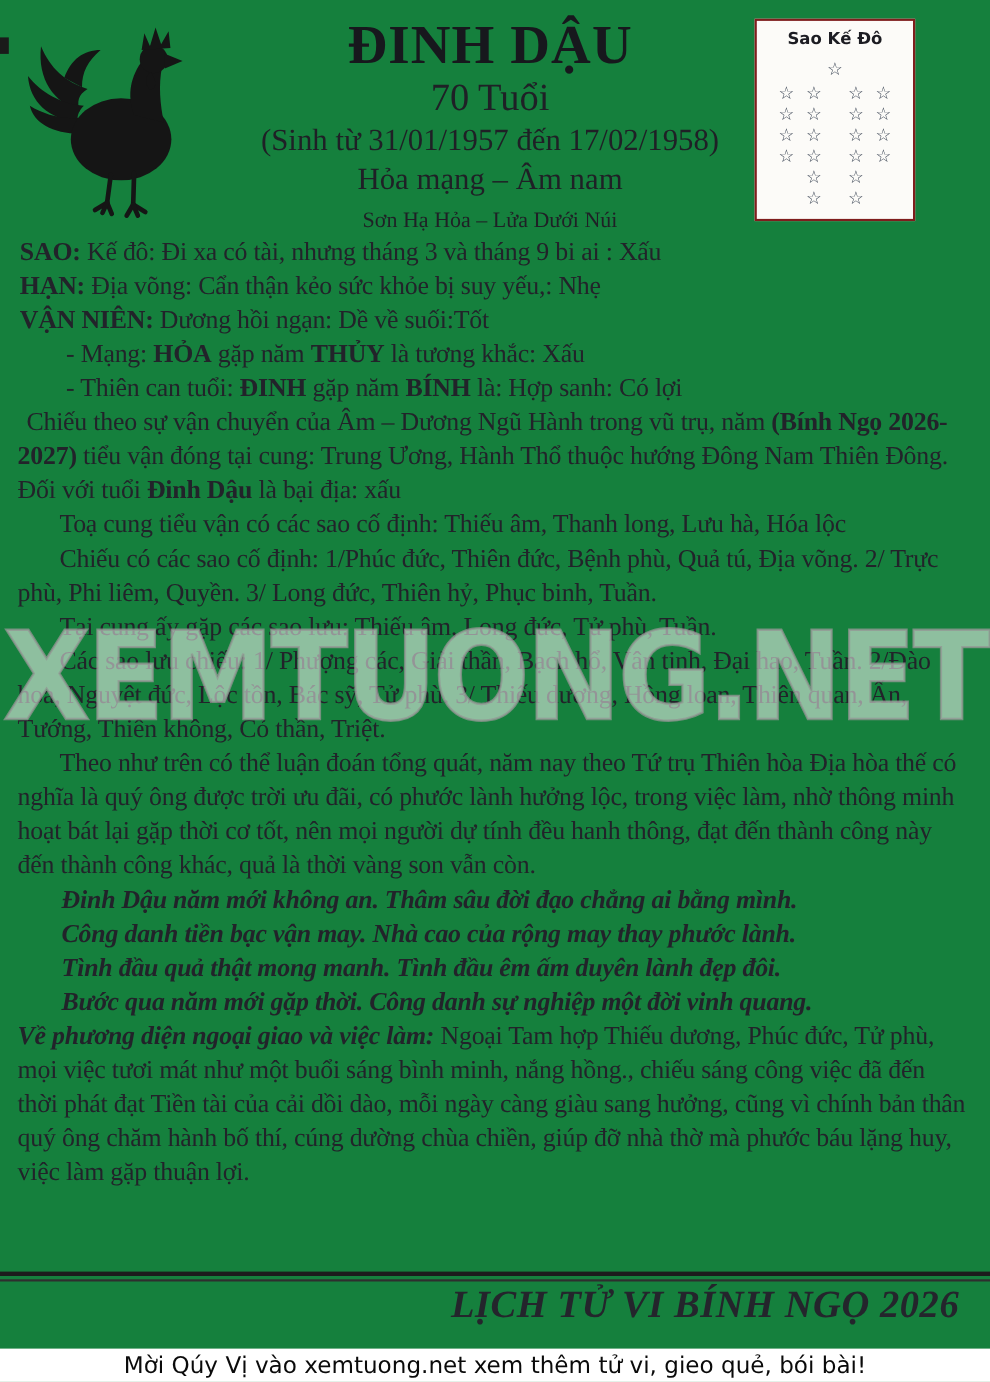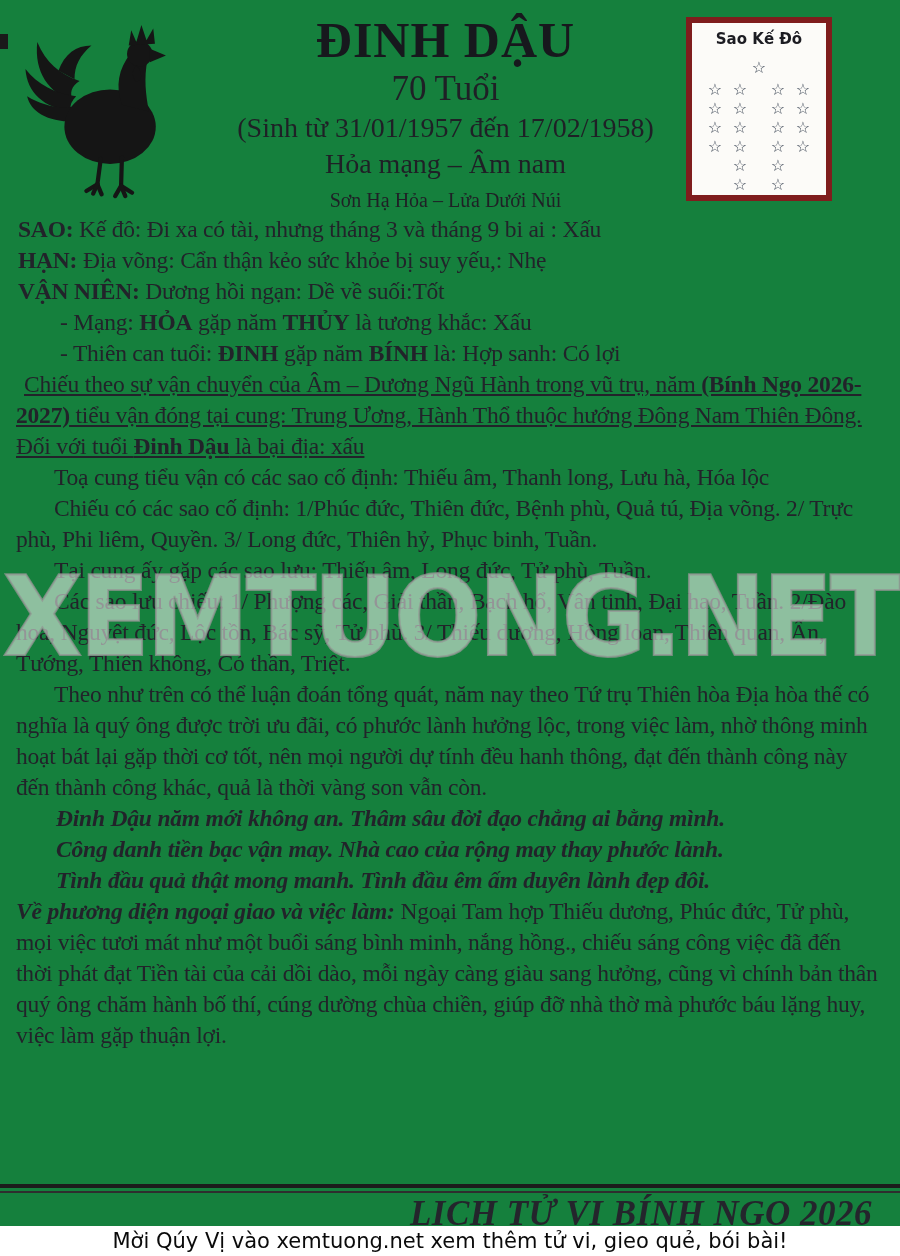--- a/index.html
+++ b/index.html
@@ -12,47 +12,47 @@
   .rooster-wrap{width:205px;flex:0 0 205px;padding:20px 0 0 10px;box-sizing:border-box;}
   .head-center{flex:1;text-align:center;padding-top:12px;}
   .star-box-wrap{flex:0 0 214px;box-sizing:border-box;padding:17px 68px 0 0;}
 
   .title{font-size:50px;font-weight:700;line-height:56px;letter-spacing:1px;color:#17181d;}
   .age{font-size:35px;line-height:42px;}
   .birth{font-size:28px;line-height:36px;}
   .menh{font-size:28px;line-height:36px;}
   .napam{font-size:20px;line-height:36px;}
 
-  .star-box{width:146px;height:184px;border:6px solid #7f1d1d;box-sizing:border-box;background:#fcfbf8;padding-top:7px;}
+  .star-box{width:146px;height:184px;border:2px solid #7f1d1d;box-sizing:border-box;background:#fcfbf8;padding-top:7px;}
   .star-box-title{font-family:"DejaVu Sans","Liberation Sans",sans-serif;font-weight:700;font-size:15px;text-align:center;color:#1c1c22;margin-bottom:10px;}
   .star-grid{display:flex;flex-direction:column;align-items:center;}
   .star-row{display:flex;justify-content:center;height:19px;line-height:19px;}
   .star-row.single{margin-bottom:3px;}
   .star-cell{display:inline-block;width:25px;text-align:center;font-size:16px;color:#3d4756;}
   .star-row.full .star-cell:nth-child(2),.star-row.middle .star-cell:nth-child(2){margin-right:13px;}
 
   
   .body-text{padding:2px 22px 0 16px;font-size:23.5px;line-height:31px;letter-spacing:-0.2px;color:#22232a;}
   p.para{margin:0;}
   .b{font-weight:700;}
   .i{font-style:italic;}
   .hang{padding-left:2px;}
   .dash{padding-left:44px;}
-  .smallindent{text-indent:8px;text-decoration:underline;}
+  .smallindent{text-indent:8px;}
   .indent{text-indent:38px;font-family:Liberation Serif, serif;}
   .verse{padding-left:40px;font-weight:700;font-style:italic;}
   .flush{}
 
   
   .watermark{position:absolute;left:0;top:556px;width:900px;text-align:center;z-index:6;pointer-events:none;
     font-family:"DejaVu Sans","Liberation Sans",sans-serif;font-weight:900;font-size:103px;letter-spacing:-3px;
     color:rgba(243,243,240,0.55);-webkit-text-stroke:2px rgba(148,150,148,0.75);transform:scaleY(1.08);}
 
   
-  .footer{position:absolute;left:0;top:1184px;width:900px;}
+  .footer{position:absolute;left:0;top:1156px;width:900px;}
   .rule-thick{height:4px;background:#1c1c1c;}
   .rule-thin{height:2px;background:#2e2e2e;margin-top:3px;}
   .cal-title{font-size:35px;font-weight:700;font-style:italic;text-align:right;padding-right:28px;line-height:42px;color:#24252c;letter-spacing:0.5px;}
 
   .banner{height:30px;background:#fff;display:flex;align-items:center;justify-content:center;
     font-family:"DejaVu Sans","Liberation Sans",sans-serif;font-size:21px;color:#0a0a0a;}
 
   .smudge{position:absolute;background:#1a1a1a;}
   .smudge.a{left:0;top:34px;width:8px;height:15px;}
 </style>
@@ -155,20 +155,21 @@
         <p class="para dash"><span>- Thiên can tuổi: </span><span class="b">ĐINH</span><span> gặp năm </span><span class="b">BÍNH</span><span> là: Hợp sanh: Có lợi</span></p>
         <p class="para smallindent"><span>Chiếu theo sự vận chuyển của Âm – Dương Ngũ Hành trong vũ trụ, năm </span><span class="b">(Bính Ngọ 2026-2027)</span><span> tiểu vận đóng tại cung: Trung Ương, Hành Thổ thuộc hướng Đông Nam Thiên Đông. Đối với tuổi </span><span class="b">Đinh Dậu</span><span> là bại địa: xấu</span></p>
         <p class="para indent"><span>Toạ cung tiểu vận có các sao cố định: Thiếu âm, Thanh long, Lưu hà, Hóa lộc</span></p>
         <p class="para indent"><span>Chiếu có các sao cố định: 1/Phúc đức, Thiên đức, Bệnh phù, Quả tú, Địa võng. 2/ Trực phù, Phi liêm, Quyền. 3/ Long đức, Thiên hỷ, Phục binh, Tuần.</span></p>
         <p class="para indent"><span>Tại cung ấy gặp các sao lưu: Thiếu âm, Long đức, Tử phù, Tuần.</span></p>
         <p class="para indent"><span>Các sao lưu chiếu: 1/ Phượng các, Giải thần, Bạch hổ, Vân tinh, Đại hao, Tuần. 2/Đào hoa, Nguyệt đức, Lộc tồn, Bác sỹ, Tử phù. 3/ Thiếu dương, Hồng loan, Thiên quan, Ấn, Tướng, Thiên không, Cỏ thần, Triệt.</span></p>
         <p class="para indent"><span>Theo như trên có thể luận đoán tổng quát, năm nay theo Tứ trụ Thiên hòa Địa hòa thế có nghĩa là quý ông được trời ưu đãi, có phước lành hưởng lộc, trong việc làm, nhờ thông minh hoạt bát lại gặp thời cơ tốt, nên mọi người dự tính đều hanh thông, đạt đến thành công này đến thành công khác, quả là thời vàng son vẫn còn.</span></p>
         <p class="para verse"><span class="b i">Đinh Dậu năm mới không an. Thâm sâu đời đạo chẳng ai bằng mình.</span></p>
         <p class="para verse"><span class="b i">Công danh tiền bạc vận may. Nhà cao của rộng may thay phước lành.</span></p>
         <p class="para verse"><span class="b i">Tình đầu quả thật mong manh. Tình đầu êm ấm duyên lành đẹp đôi.</span></p>
+        <p class="para verse"><span class="b i">Bước qua năm mới gặp thời. Công danh sự nghiệp một đời vinh quang.</span></p>
         <p class="para flush"><span class="b i">Về phương diện ngoại giao và việc làm:</span><span> Ngoại Tam hợp Thiếu dương, Phúc đức, Tử phù, mọi việc tươi mát như một buổi sáng bình minh, nắng hồng., chiếu sáng công việc đã đến thời phát đạt Tiền tài của cải dồi dào, mỗi ngày càng giàu sang hưởng, cũng vì chính bản thân quý ông chăm hành bố thí, cúng dường chùa chiền, giúp đỡ nhà thờ mà phước báu lặng huy, việc làm gặp thuận lợi.</span></p>
       </div>
 
     <div class="watermark">XEMTUONG.NET</div>
 
     <div class="footer">
       <div class="rule-thick"></div>
       <div class="rule-thin"></div>
       <div class="cal-title">LỊCH TỬ VI BÍNH NGỌ 2026</div>
     </div>

